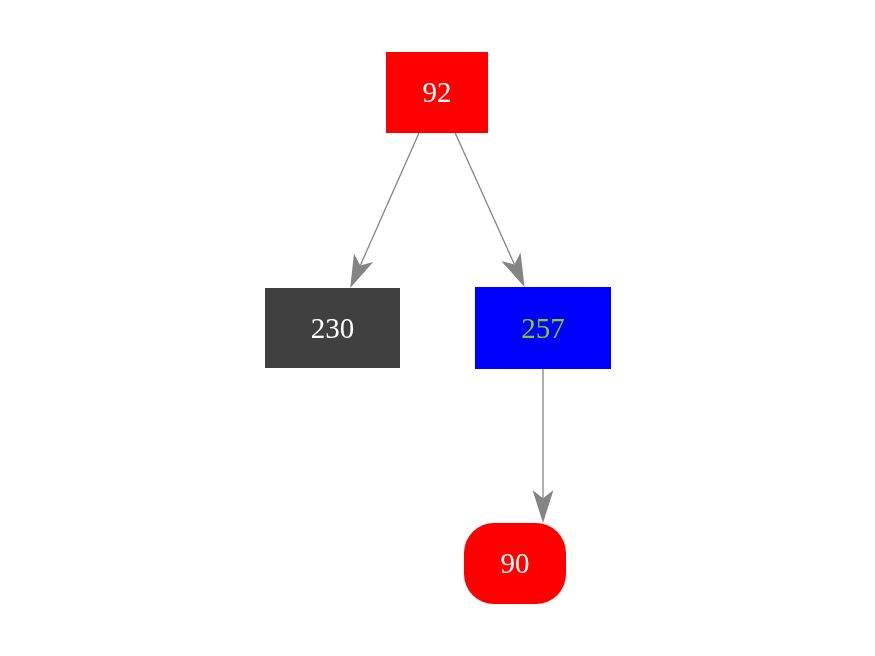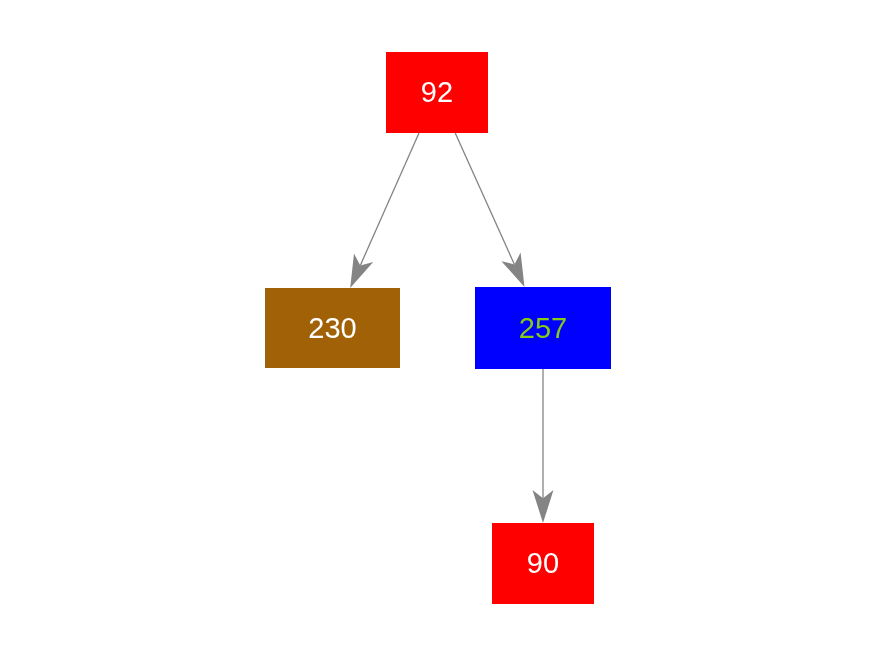--- a/index.html
+++ b/index.html
@@ -6,21 +6,21 @@
     margin: 0;
     padding: 0;
     background: #ffffff;
   }
   .canvas {
     position: relative;
     width: 803px;
     height: 656px;
     background: #ffffff;
     overflow: hidden;
-    font-family: Liberation Sans, sans-serif;
+    font-family: Liberation Serif, serif;
     text-align: center;
   }
   .edges-layer {
     position: absolute;
     left: 0;
     top: 0;
     width: 875px;
     height: 656px;
   }
   .node {
@@ -49,23 +49,23 @@
       </g>
       <g>
         <line x1="543.0" y1="369.0" x2="543.0" y2="498.3" stroke="#848484" stroke-width="1.3"></line>
         <polygon points="543.0,523.0 532.5,490.0 543.0,498.3 553.5,490.0" fill="#848484"></polygon>
       </g>
     </svg>
   <div id="nodes-layer">
       <div class="node" style="left: 386px; top: 52px; width: 102px; height: 81px; background: rgb(255, 0, 0); color: rgb(255, 255, 255);">
         <span>92</span>
       </div>
-      <div class="node" style="left: 265px; top: 288px; width: 135px; height: 80px; background: #a16207; color: rgb(255, 255, 255);">
+      <div class="node" style="left: 265px; top: 288px; width: 135px; height: 80px; background: #404040; color: rgb(255, 255, 255);">
         <span>230</span>
       </div>
       <div class="node" style="left: 475px; top: 287px; width: 136px; height: 82px; background: rgb(0, 0, 255); color: #84cc16;">
         <span>257</span>
       </div>
-      <div class="node" style="left: 492px; top: 523px; width: 102px; height: 81px; background: rgb(255, 0, 0); color: rgb(255, 255, 255);">
+      <div class="node" style="left: 464px; top: 523px; width: 102px; height: 81px; background: rgb(255, 0, 0); color: rgb(255, 255, 255); border-radius: 30px;">
         <span>90</span>
       </div>
     </div>
 </div>
 
 </body></html>

